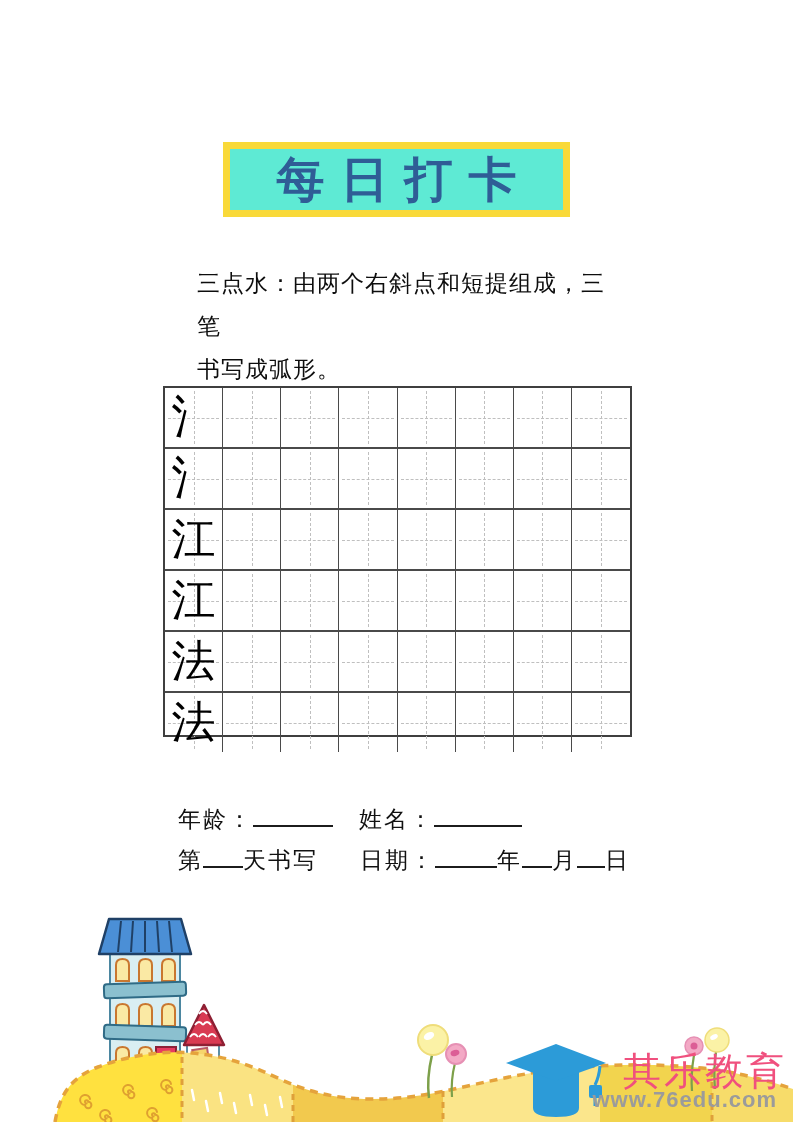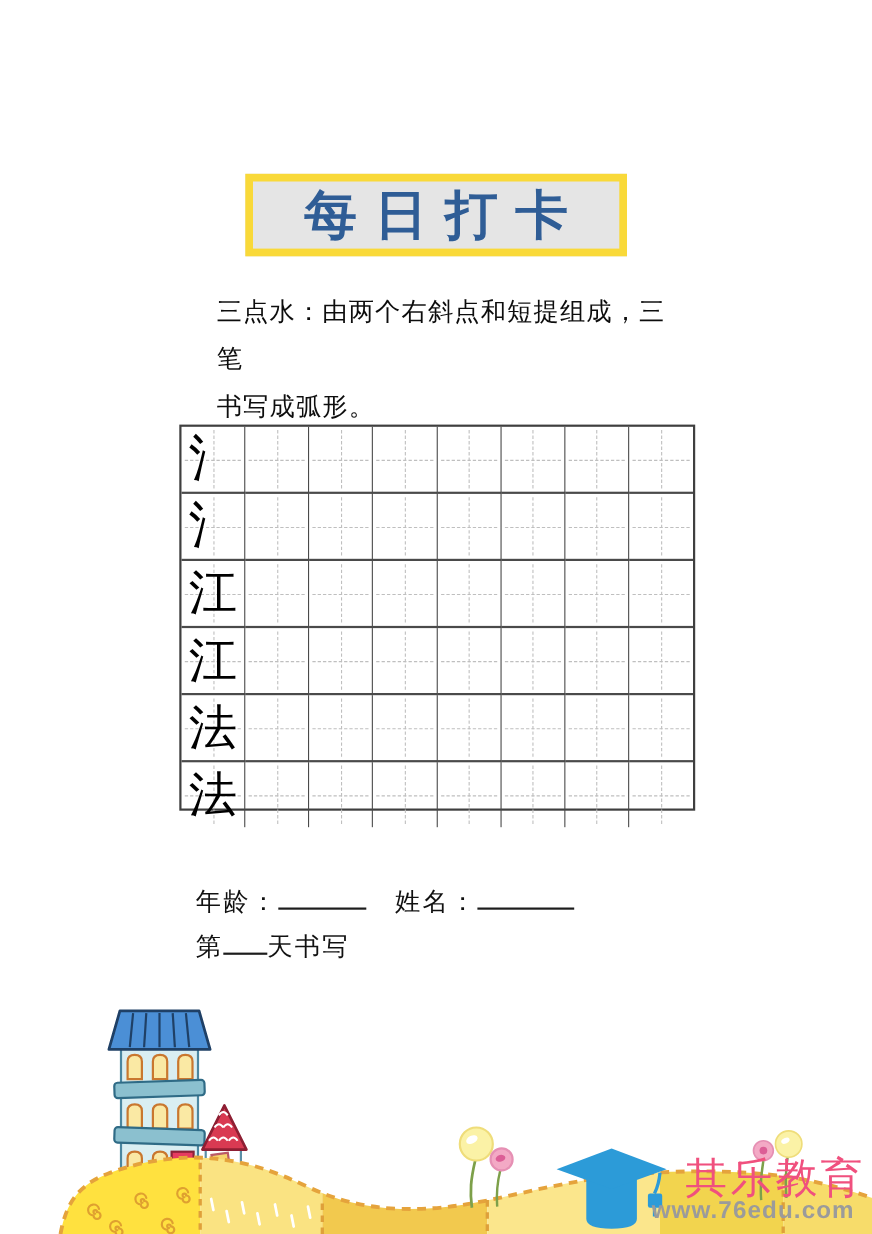--- a/index.html
+++ b/index.html
@@ -1,22 +1,22 @@
 <!DOCTYPE html>
 <html><head>
 <meta charset="utf-8">
 <style>
   html,body{margin:0;padding:0;background:#fff;}
   .page{position:relative;width:793px;height:1122px;background:#ffffff;overflow:hidden;
         font-family:"Liberation Sans",sans-serif;}
 
   
   .title-box{position:absolute;left:223px;top:142px;width:347px;height:75px;
-             border:7px solid #F9D939;background:#e5e5e5;box-sizing:border-box;
-             display:flex;align-items:center;justify-content:center;margin-top:16px;}
+             border:7px solid #F9D939;background:#5eead4;box-sizing:border-box;
+             display:flex;align-items:center;justify-content:center;}
   .title-text{font-weight:bold;font-size:48px;color:#2F5D96;letter-spacing:16px;
               padding-left:16px;font-family:"Liberation Sans",sans-serif;}
 
   
   .desc{position:absolute;left:197px;top:262px;width:430px;font-size:23px;
         color:#0d0d0d;line-height:43px;letter-spacing:1px;}
 
   
   .grid{position:absolute;left:163px;top:386px;width:469px;height:351px;
         display:grid;grid-template-columns:repeat(8,1fr);grid-template-rows:repeat(6,1fr);
@@ -129,20 +129,29 @@
     <span>年龄：</span>
     <span class="blank" style="width:80px"></span>
     <span class="gap26">姓名：</span>
     <span class="blank" style="width:88px"></span>
   </div>
 
   <div class="form-line form-line2">
     <span>第</span>
     <span class="blank" style="width:40px"></span>
     <span>天书写</span>
+    <span class="seg-date">
+      <span>日期：</span>
+      <span class="blank" style="width:62px"></span>
+      <span>年</span>
+      <span class="blank" style="width:30px"></span>
+      <span>月</span>
+      <span class="blank" style="width:28px"></span>
+      <span>日</span>
+    </span>
   </div>
 
   <svg class="footer-svg" viewBox="0 0 793 235">
     <defs>
       <clipPath id="hillClip">
         <path d="M55 235 C60 206 72 190 98 180 C124 170 158 163 192 166 C226 169 250 178 282 193 C306 204 332 211 364 212 C404 213 432 207 472 198 C512 189 542 183 582 180 C622 177 662 177 702 181 C737 185 766 193 793 202 L793 235 L55 235 Z"></path>
       </clipPath>
       <path id="win" d="M0 22 L0 6 Q0 0 6.5 0 Q13 0 13 6 L13 22 Z"></path>
       <path id="swirl" d="M11 5 A5 5 0 1 0 6 11 A3.2 3.2 0 1 0 9.2 7.8 A1.6 1.6 0 1 0 7.6 9.4" fill="none" stroke-linecap="round"></path>
     </defs>

